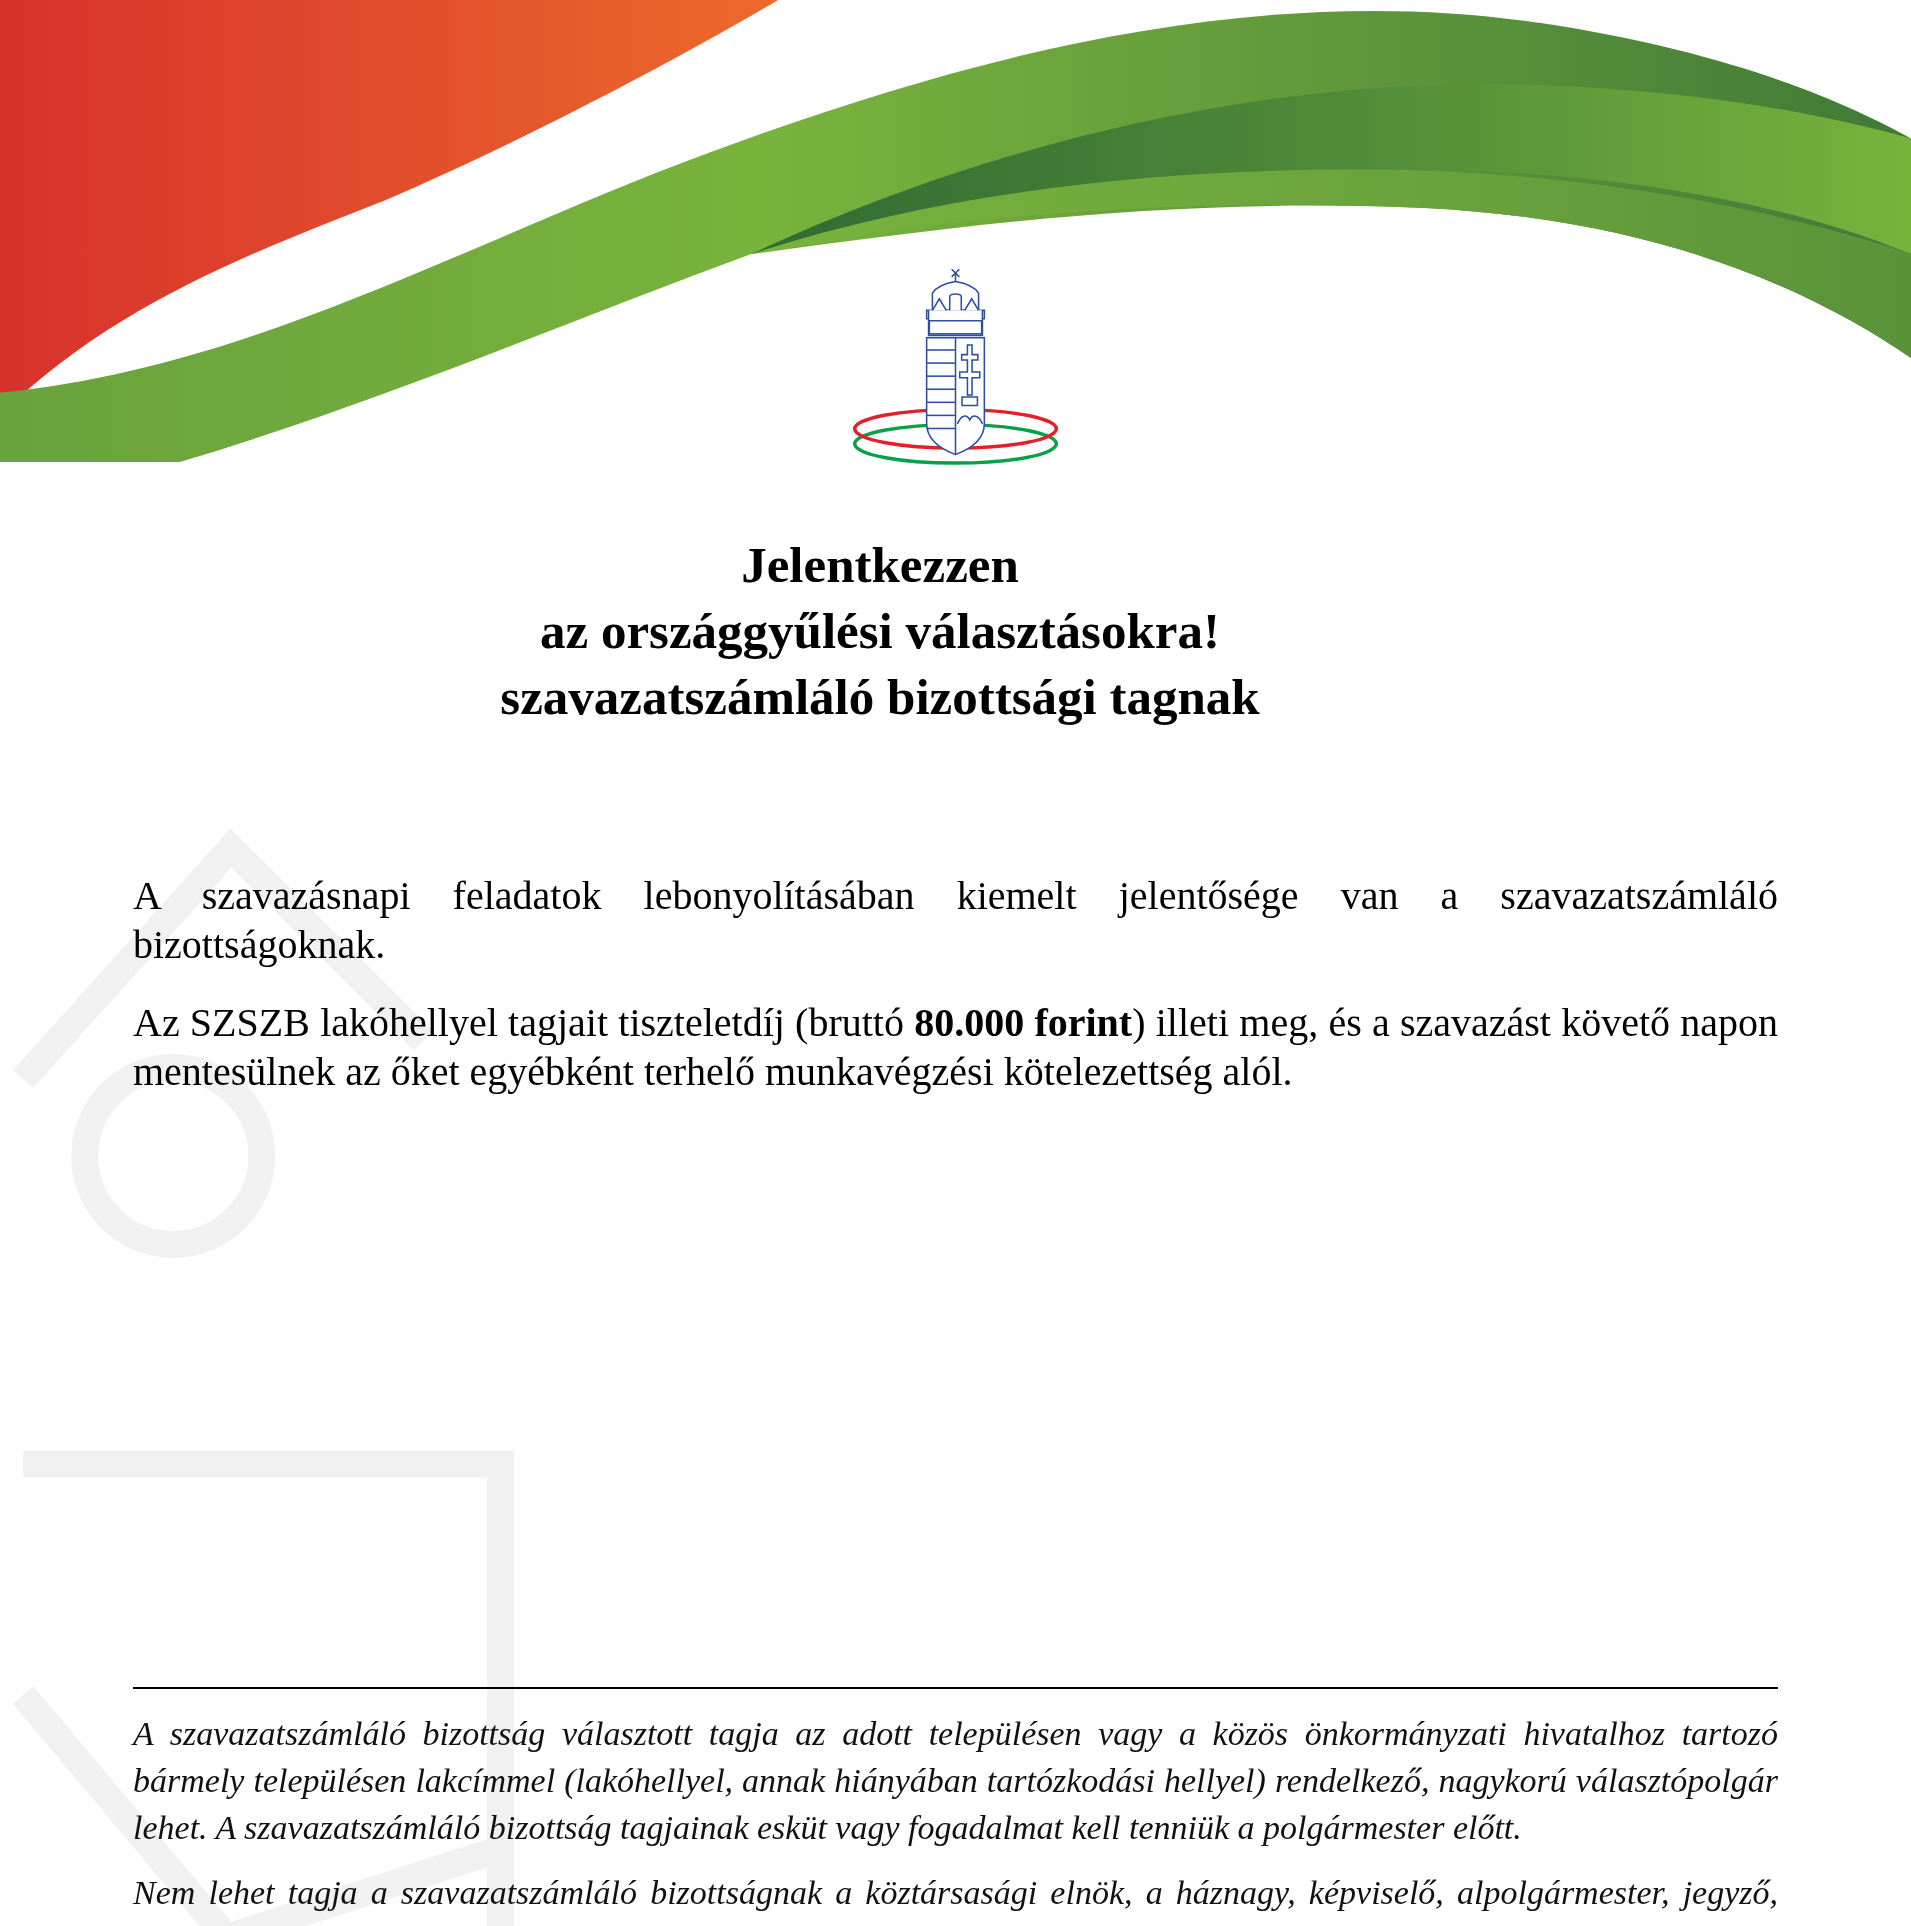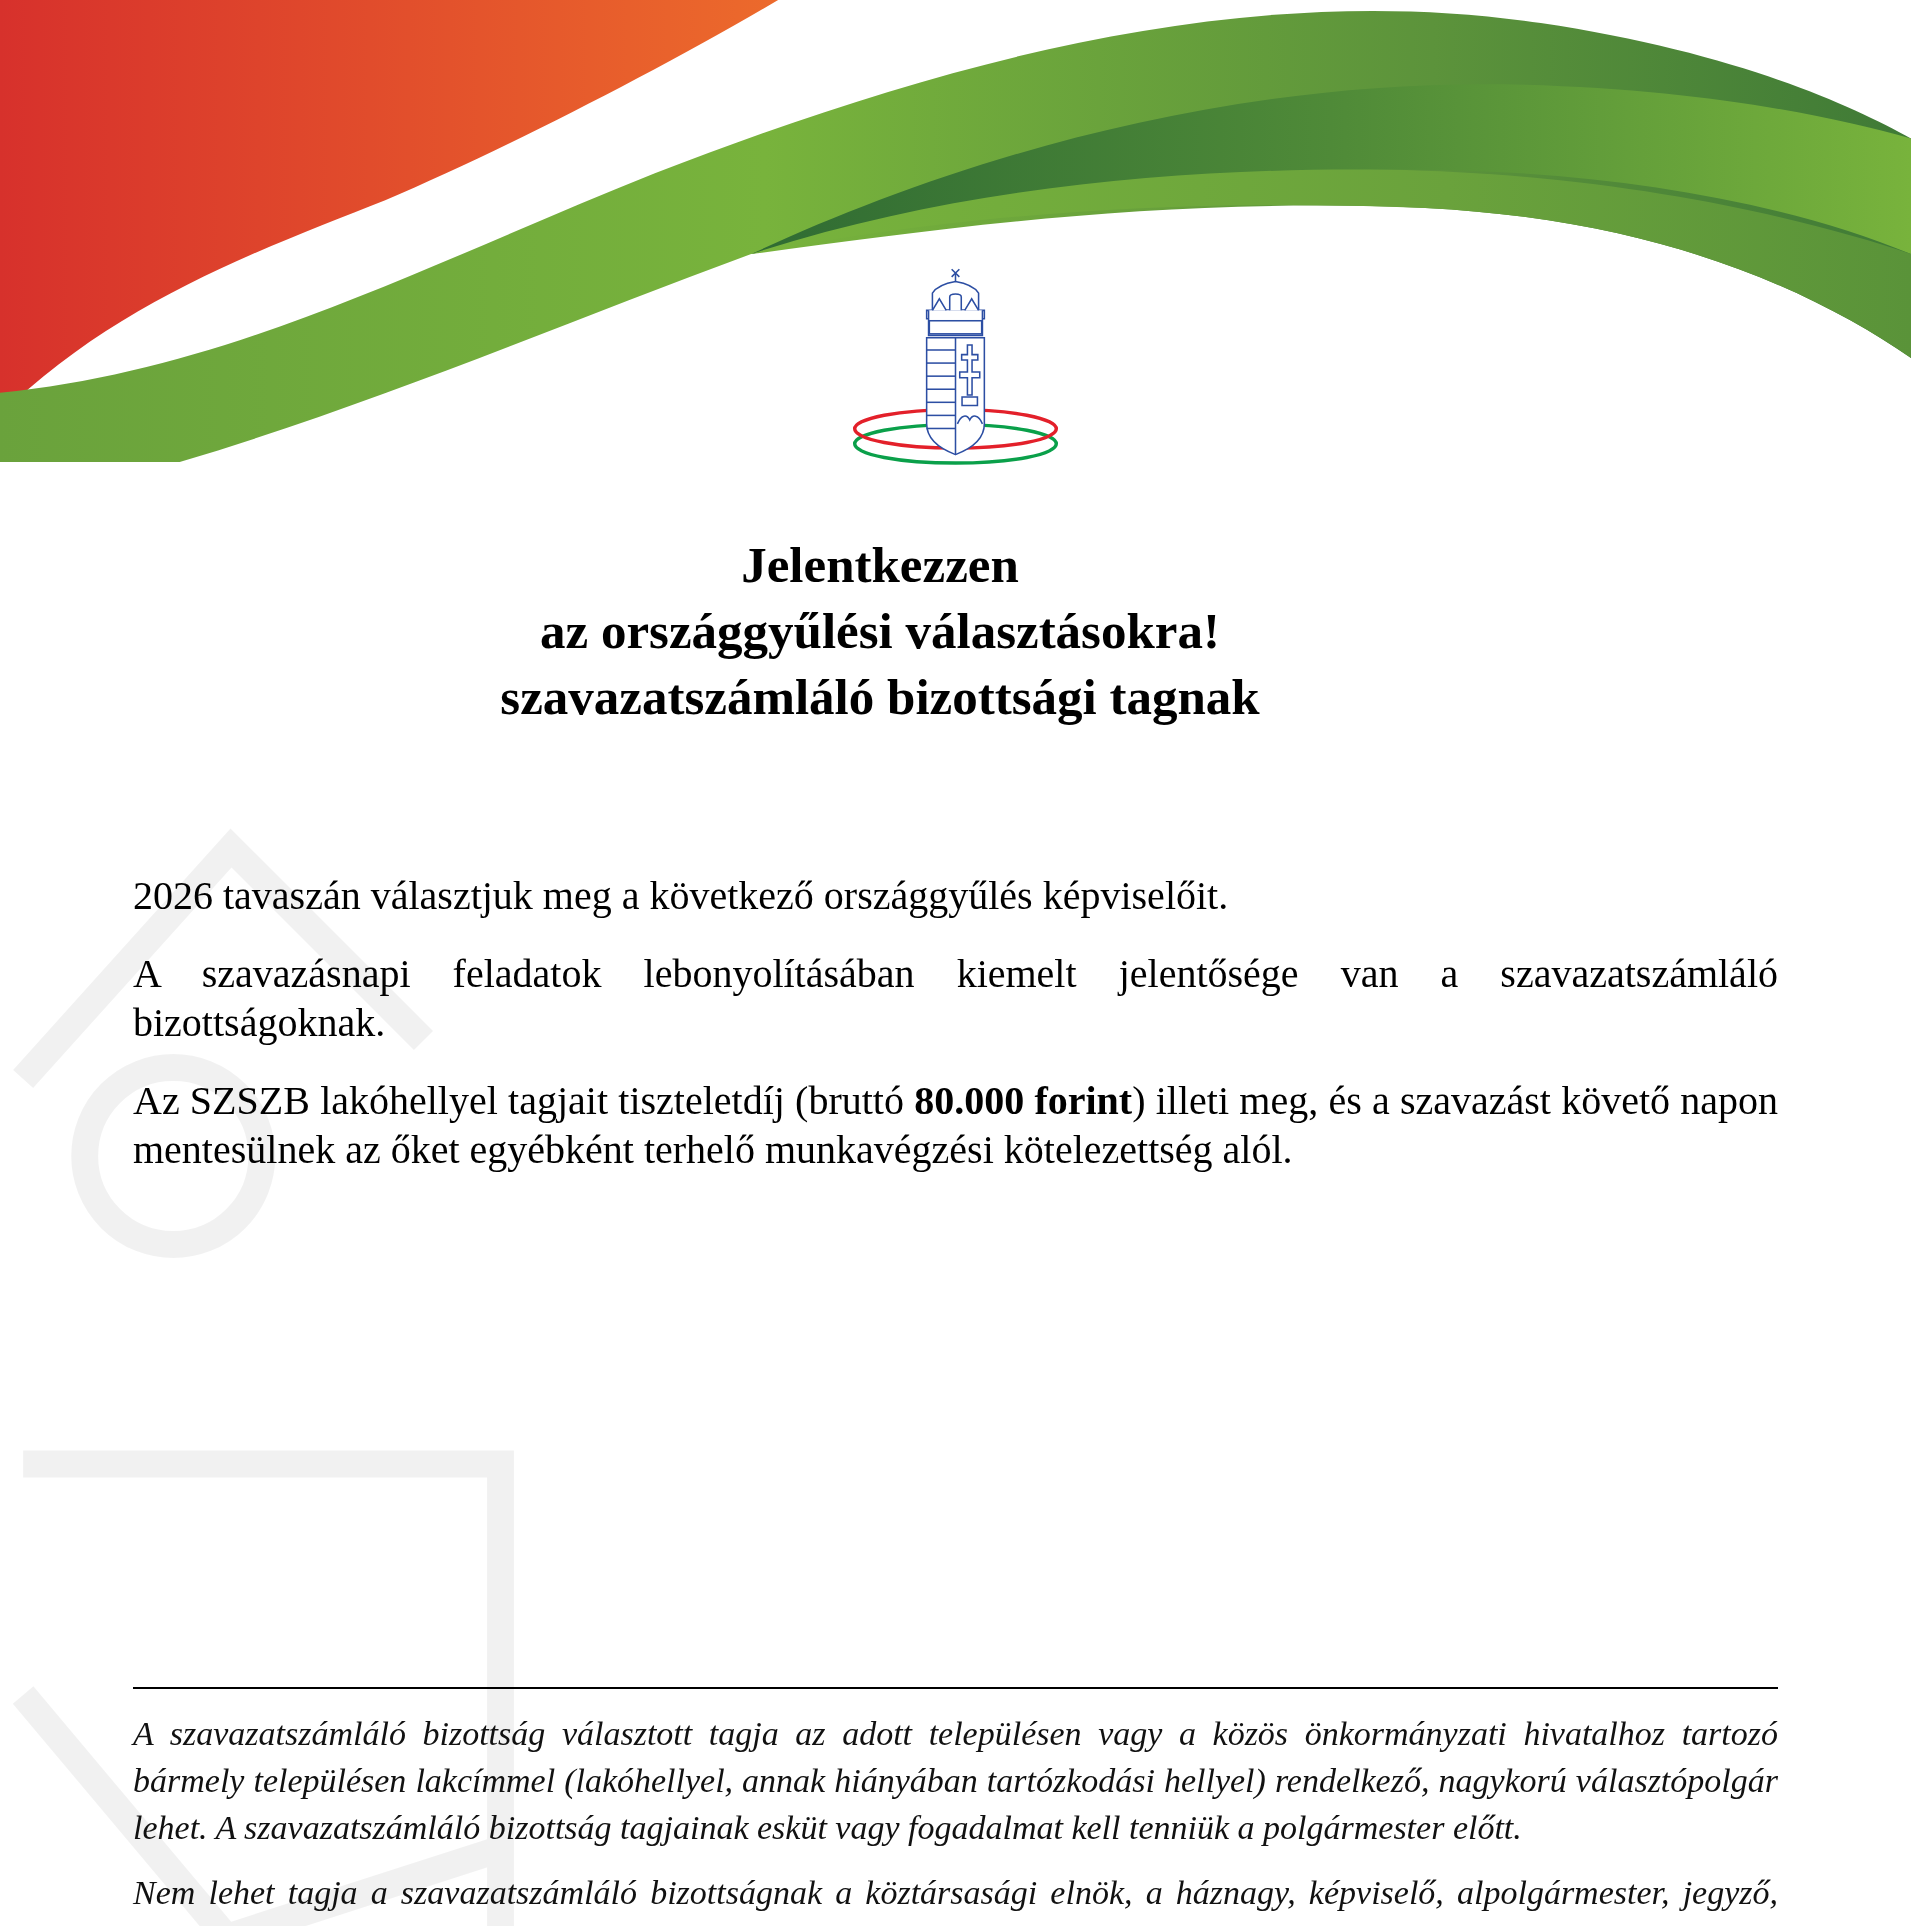--- a/index.html
+++ b/index.html
@@ -99,21 +99,20 @@
   </g>
 </svg>
 
 <div class="title">
   <div>Jelentkezzen</div>
   <div>az országgyűlési választásokra!</div>
   <div>szavazatszámláló bizottsági tagnak</div>
 </div>
 
 <div class="body">
-  <p>2026 tavaszán választjuk meg a következő országgyűlés képviselőit.</p>
   <p>A szavazásnapi feladatok lebonyolításában kiemelt jelentősége van a szavazatszámláló bizottságoknak.</p>
 
 
   <p class="fee"><span>Az SZSZB lakóhellyel tagjait tiszteletdíj (bruttó </span><strong>80.000 forint</strong><span>) illeti meg, és a szavazást követő napon mentesülnek az őket egyébként terhelő munkavégzési kötelezettség alól.</span></p>
 
 </div>
 
 <div class="rule"></div>
 
 <div class="notes">

